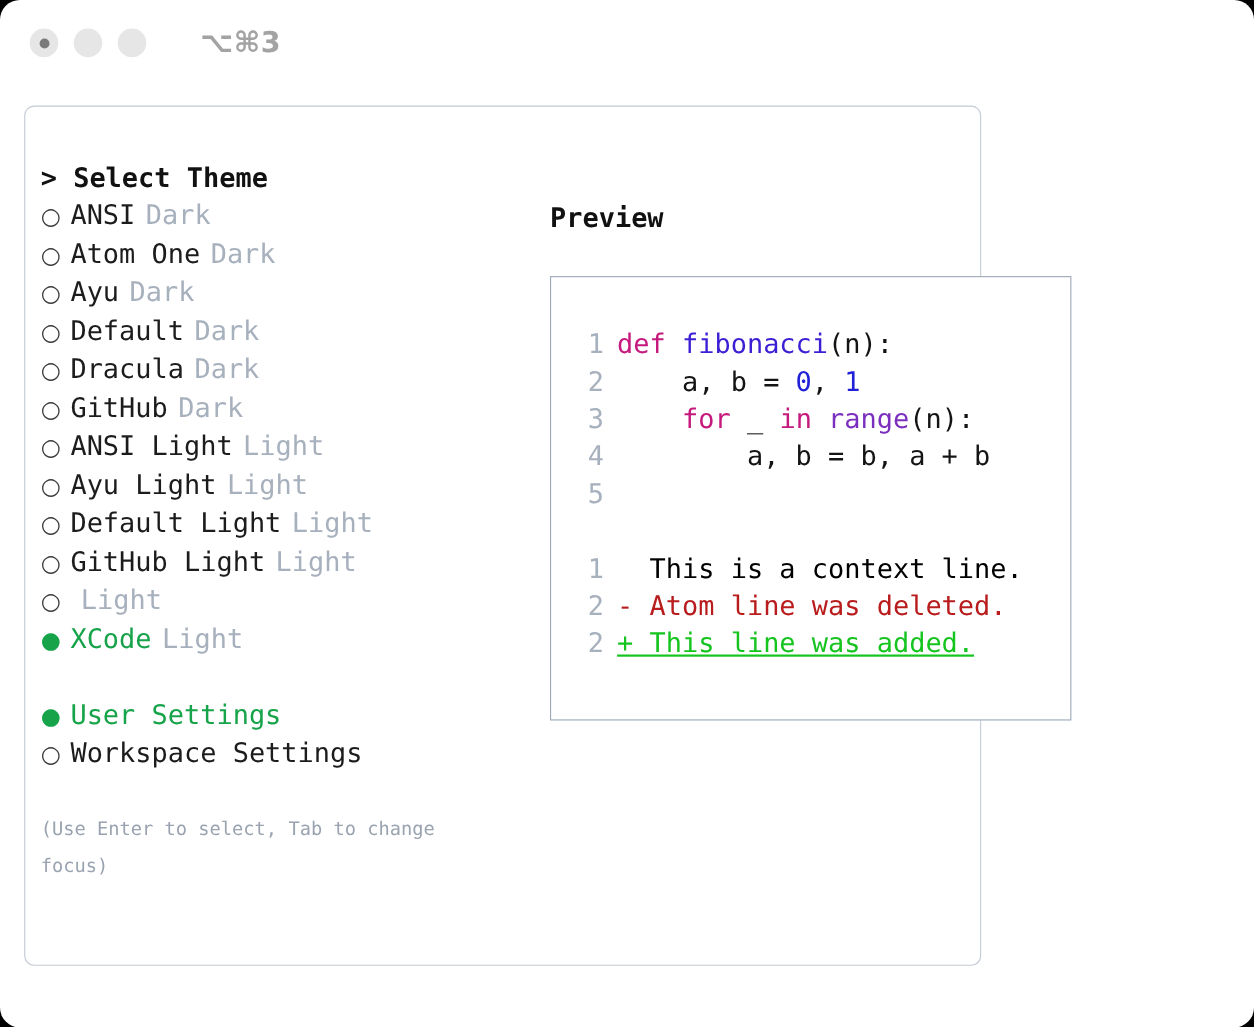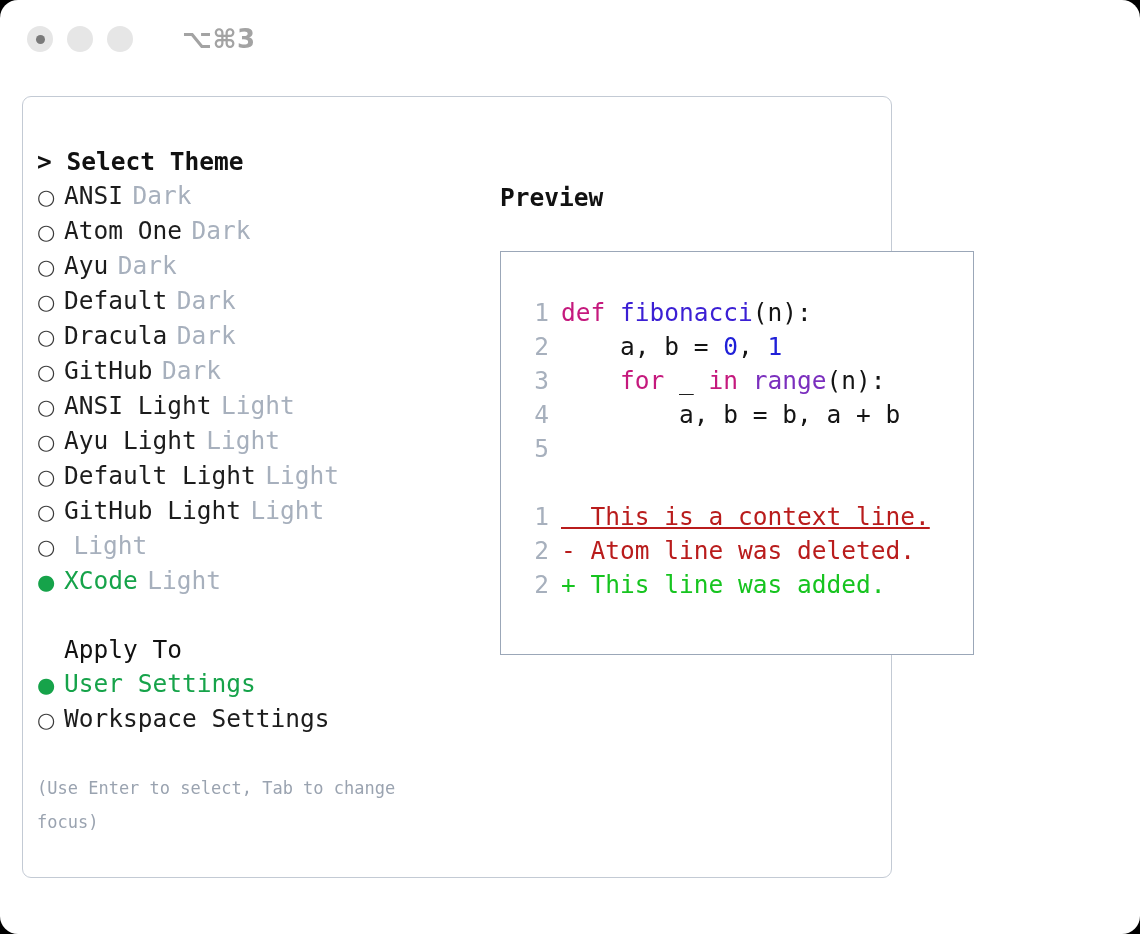--- a/index.html
+++ b/index.html
@@ -171,23 +171,23 @@
     text-align: right;
     color: #a7b0bd;
     margin-right: 12px;
   }
   .code-blank { height: 34px; }
   .tok-kw   { color: #c5197d; }
   .tok-fn   { color: #3b1fd4; }
   .tok-num  { color: #2020d8; }
   .tok-bi   { color: #7b2fbe; }
   .tok-pl   { color: #141414; }
-  .tok-ctx  { color: #b91c1c; text-decoration: underline; }
+  .tok-ctx  { color: #000000; }
   .tok-del  { color: #b91c1c; }
-  .tok-add  { color: #16c41f; }
+  .tok-add  { color: #16c41f; text-decoration: underline; }
 </style>
 </head>
 <body>
 
 <div class="page">
 
   <div class="titlebar">
     <div class="tl-dot active"></div>
     <div class="tl-dot"></div>
     <div class="tl-dot"></div>
@@ -209,21 +209,20 @@
             <div class="opt-row"><span class="bullet">○</span><span class="opt-label">ANSI Light</span><span class="opt-kind">Light</span></div>
             <div class="opt-row"><span class="bullet">○</span><span class="opt-label">Ayu Light</span><span class="opt-kind">Light</span></div>
             <div class="opt-row"><span class="bullet">○</span><span class="opt-label">Default Light</span><span class="opt-kind">Light</span></div>
             <div class="opt-row"><span class="bullet">○</span><span class="opt-label">GitHub Light</span><span class="opt-kind">Light</span></div>
             <div class="opt-row"><span class="bullet">○</span><span class="opt-kind">Light</span></div>
             <div class="opt-row selected"><span class="bullet on">●</span><span class="opt-label">XCode</span><span class="opt-kind">Light</span></div>
           </div>
 
         <div class="gap-sm"></div>
 
-        <div class="indent-head">Apply To</div>
         <div id="apply-list">
             <div class="opt-row selected"><span class="bullet on">●</span><span class="opt-label">User Settings</span></div>
             <div class="opt-row"><span class="bullet">○</span><span class="opt-label">Workspace Settings</span></div>
           </div>
 
         <div class="hint">(Use Enter to select, Tab to change focus)</div>
       </div>
 
       <div class="right-col">
         <div class="section-head">Preview</div>

